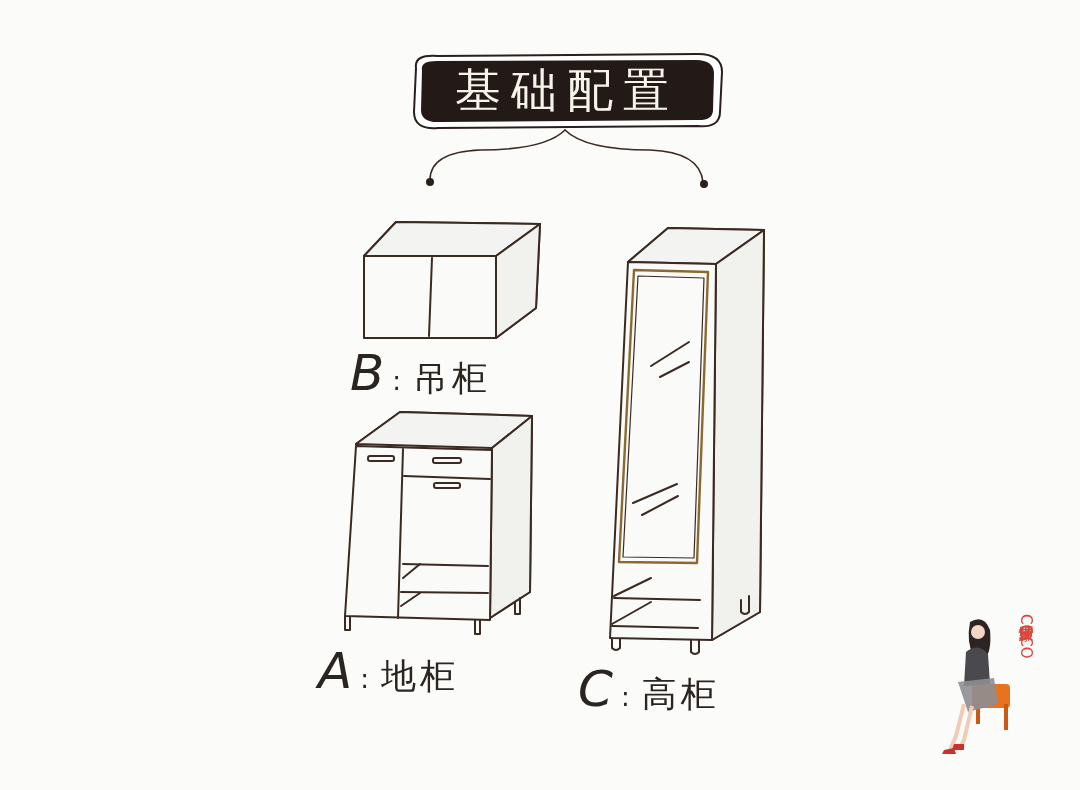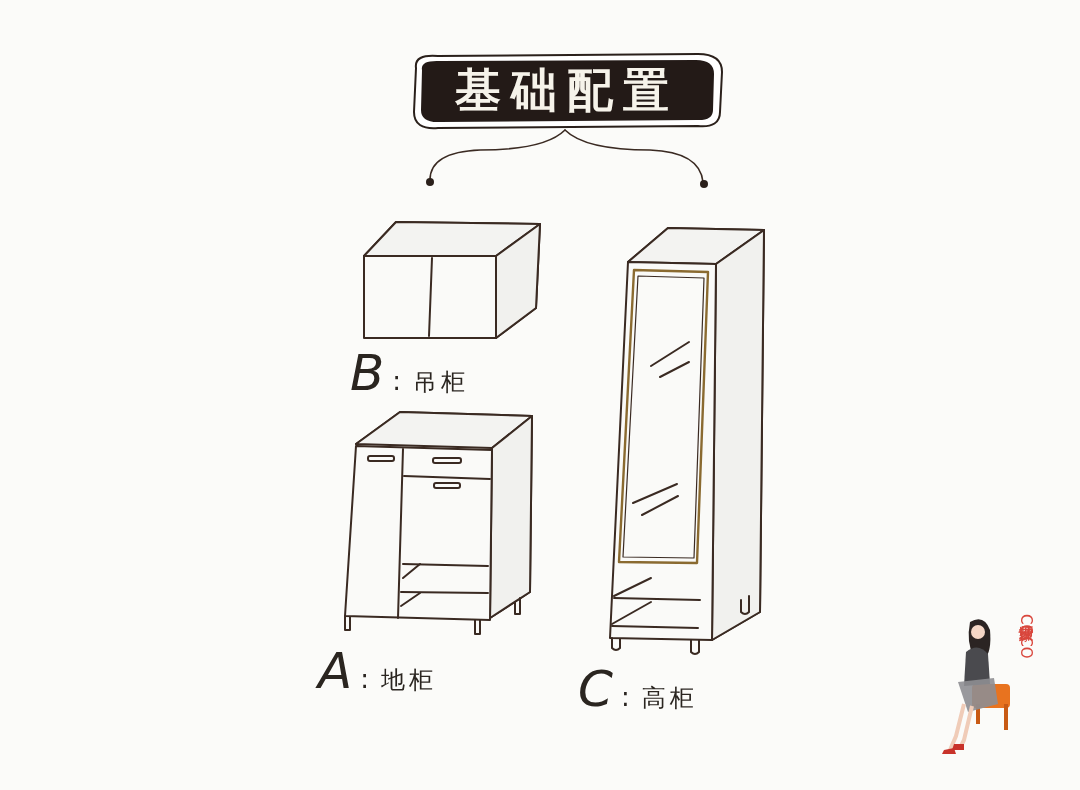--- a/index.html
+++ b/index.html
@@ -1,24 +1,24 @@
 <!DOCTYPE html>
 <html><head>
   <meta charset="utf-8">
   <style>
     html, body { margin:0; padding:0; }
     body { width:1080px; height:790px; background:#fbfbf9; position:relative; overflow:hidden; font-family:"DejaVu Sans", sans-serif; }
     .abs { position:absolute; }
     #title-banner { left:408px; top:50px; width:318px; height:82px; }
-    #title-text { position:absolute; left:408px; top:56px; width:318px; height:70px; display:flex; align-items:center; justify-content:center; color:#f6f3ea; font-family:"DejaVu Serif", serif; font-weight:bold; font-size:46px; letter-spacing:10px; }
+    #title-text { position:absolute; left:408px; top:56px; width:318px; height:70px; display:flex; align-items:center; justify-content:center; color:#f6f3ea; font-family:"DejaVu Serif", serif; font-weight:normal; font-size:46px; letter-spacing:10px; }
     #drawing { left:0; top:0; width:1080px; height:790px; }
     .label { position:absolute; display:flex; align-items:baseline; color:#2a2520; }
     .label .letter { font-family:"DejaVu Sans", sans-serif; font-size:50px; font-weight:300; font-style:italic; }
     .label .colon { font-size:26px; margin:0 12px 0 8px; }
-    .label .cn { font-family:Liberation Serif, serif; font-size:24px; letter-spacing:4px; }
+    .label .cn { font-family:Liberation Serif, serif; font-size:35px; letter-spacing:4px; }
     #watermark { left:928px; top:612px; width:112px; height:150px; }
     #watermark-text { position:absolute; left:1014px; top:614px; width:20px; color:#d9463c; font-family:"DejaVu Sans", sans-serif; font-size:15px; line-height:17px; writing-mode:vertical-rl; letter-spacing:0px; }
   </style>
 </head>
 <body>
 
 <svg id="title-banner" class="abs" viewBox="0 0 318 82">
   <path d="M8,18 Q6,4 30,6 L290,4 Q314,4 314,22 L312,62 Q312,78 290,76 L30,78 Q6,80 6,62 Z" fill="#fff" stroke="#2a201b" stroke-width="2"></path>
   <path d="M14,20 Q12,10 32,11 L288,10 Q306,10 306,24 L305,60 Q305,71 288,70 L32,72 Q13,73 13,60 Z" fill="#231a17"></path>
 </svg>

